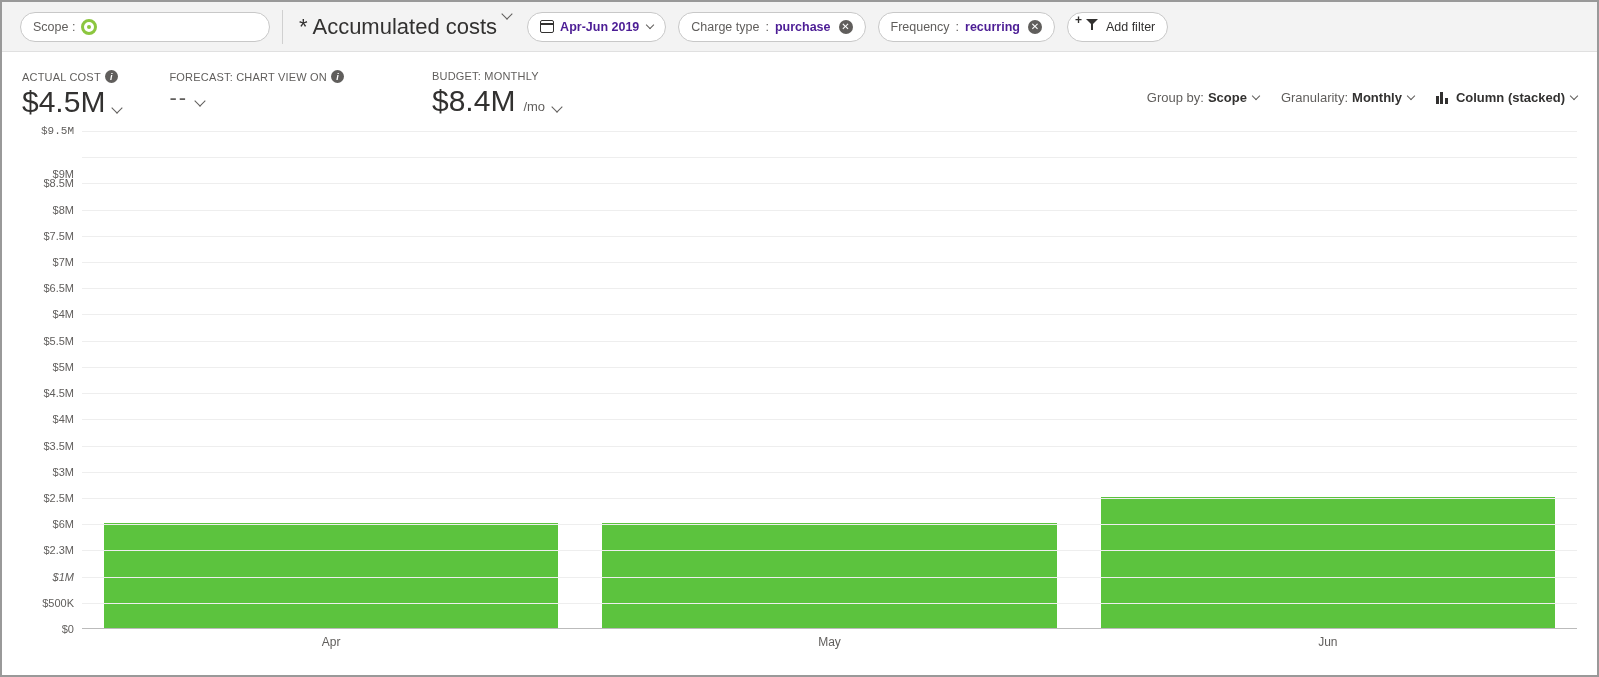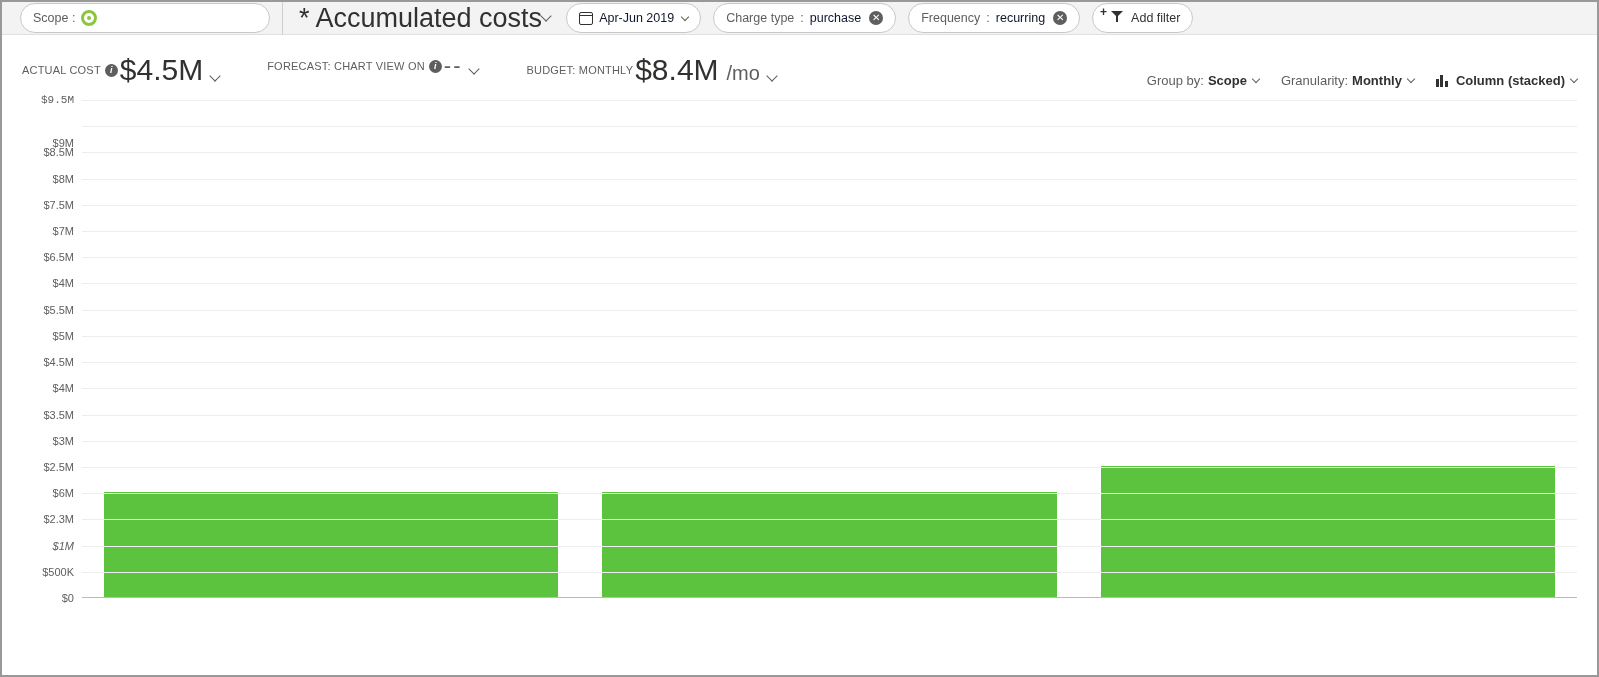--- a/index.html
+++ b/index.html
@@ -14,36 +14,36 @@
     overflow: hidden;
   }
   
   .toolbar {
     display: flex;
     align-items: center;
     gap: 12px;
     padding: 10px 18px;
     background: #f3f3f3;
     border-bottom: 1px solid #e0e0e0;
-    height: 33px;
+    height: 50px;
   }
   .pill {
     display: inline-flex;
     align-items: center;
     gap: 6px;
     border: 1px solid #c8c8c8;
     background: #fff;
     border-radius: 16px;
     padding: 4px 12px;
     font-size: 12.5px;
     height: 30px;
     cursor: pointer;
   }
   .pill .label-gray { color: #605e5c; }
-  .pill .label-bold { font-weight: 400; color: #0f172a; }
+  .pill .label-bold { font-weight: 700; color: #4c1d95; }
   .pill .close-x {
     display: inline-flex;
     align-items: center;
     justify-content: center;
     width: 14px; height: 14px;
     background: #605e5c;
     color: #fff;
     border-radius: 50%;
     font-size: 10px;
     line-height: 1;
@@ -68,23 +68,22 @@
     border-radius: 50%;
     top: 50%; left: 50%;
     transform: translate(-50%, -50%);
   }
   .vdiv {
     width: 1px; height: 34px;
     background: #d0d0d0;
   }
   .view-title {
     display: inline-flex;
-    align-items: center;
-    gap: 0;
-    font-size: 27px;
+    gap: 6px;
+    font-size: 22px;
     color: #323130;
     padding: 0 4px;
     cursor: pointer;
   }
   .chev {
     display: inline-block;
     width: 8px; height: 8px;
     border-right: 1.5px solid #605e5c;
     border-bottom: 1.5px solid #605e5c;
     transform: rotate(45deg);
@@ -142,20 +141,21 @@
   .addfilter-wrap { position: relative; padding-left: 6px; }
 
   
   .kpi-row {
     display: flex;
     align-items: flex-start;
     padding: 18px 20px 4px 20px;
   }
   .kpi {
     display: flex;
+    flex-direction: column;
     gap: 2px;
     margin-right: 48px;
   }
   .kpi-label {
     font-size: 11px;
     color: #605e5c;
     letter-spacing: 0.2px;
     display: flex;
     align-items: center;
     gap: 4px;
@@ -176,21 +176,21 @@
     display: flex;
     align-items: baseline;
     gap: 8px;
   }
   .kpi-value {
     font-size: 30px;
     font-weight: 400;
     color: #323130;
   }
   .kpi-suffix {
-    font-size: 20px;
+    font-size: 13px;
     color: #605e5c;
   }
   .right-controls {
     margin-left: auto;
     display: flex;
     align-items: center;
     gap: 22px;
     font-size: 13px;
     color: #323130;
     padding-top: 20px;
@@ -333,21 +333,21 @@
   <div class="kpi">
     <div class="kpi-label">
       <span>FORECAST: CHART VIEW ON</span>
       <span class="info-dot">i</span>
     </div>
     <div class="kpi-value-row">
       <span class="kpi-value" style="letter-spacing:2px;color:#605e5c;font-size:22px">--</span>
       <span class="chev"></span>
     </div>
   </div>
-  <div class="kpi" style="">
+  <div class="kpi" style="margin-left:40px">
     <div class="kpi-label">
       <span>BUDGET: MONTHLY</span>
     </div>
     <div class="kpi-value-row">
       <span class="kpi-value">$8.4M</span>
       <span class="kpi-suffix">/mo</span>
       <span class="chev"></span>
     </div>
   </div>
 
@@ -422,13 +422,18 @@
       <div class="gridline" style="top: 209.684px;"></div>
       <div class="gridline" style="top: 183.474px;"></div>
       <div class="gridline" style="top: 157.263px;"></div>
       <div class="gridline" style="top: 131.053px;"></div>
       <div class="gridline" style="top: 104.842px;"></div>
       <div class="gridline" style="top: 78.6316px;"></div>
       <div class="gridline" style="top: 52.4211px;"></div>
       <div class="gridline" style="top: 26.2105px;"></div>
       <div class="gridline" style="top: 0px;"></div>
     </div>
+  <div class="x-axis">
+      <div class="x-tick">Apr</div>
+      <div class="x-tick">May</div>
+      <div class="x-tick">Jun</div>
+    </div>
 </div>
 
 </body></html>

